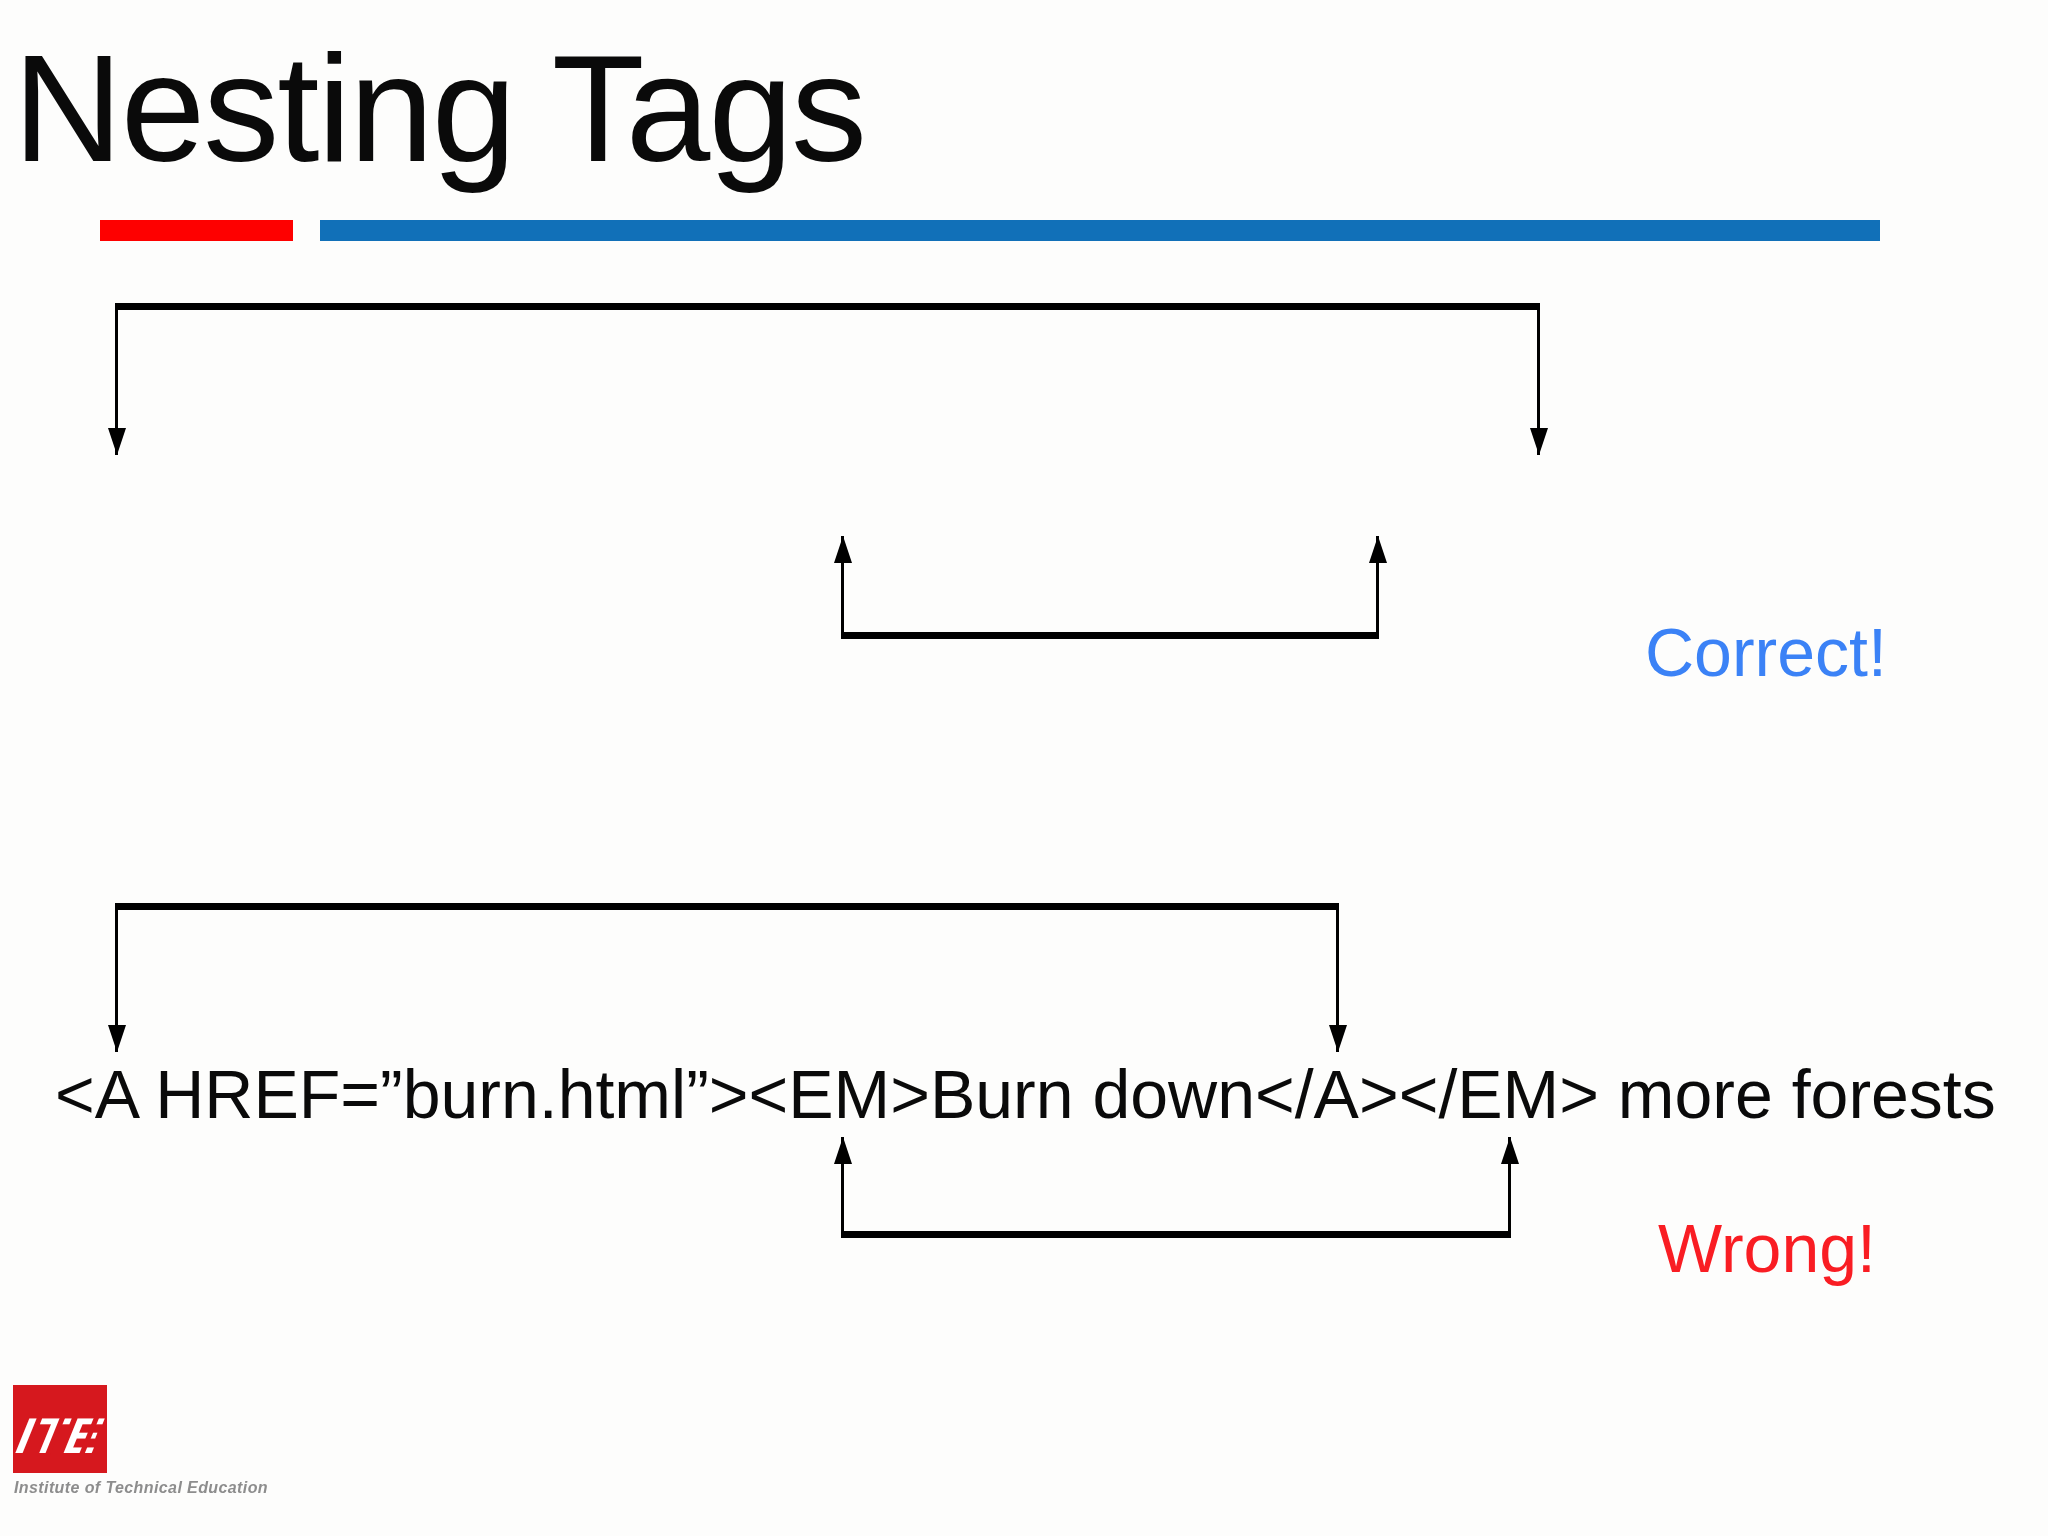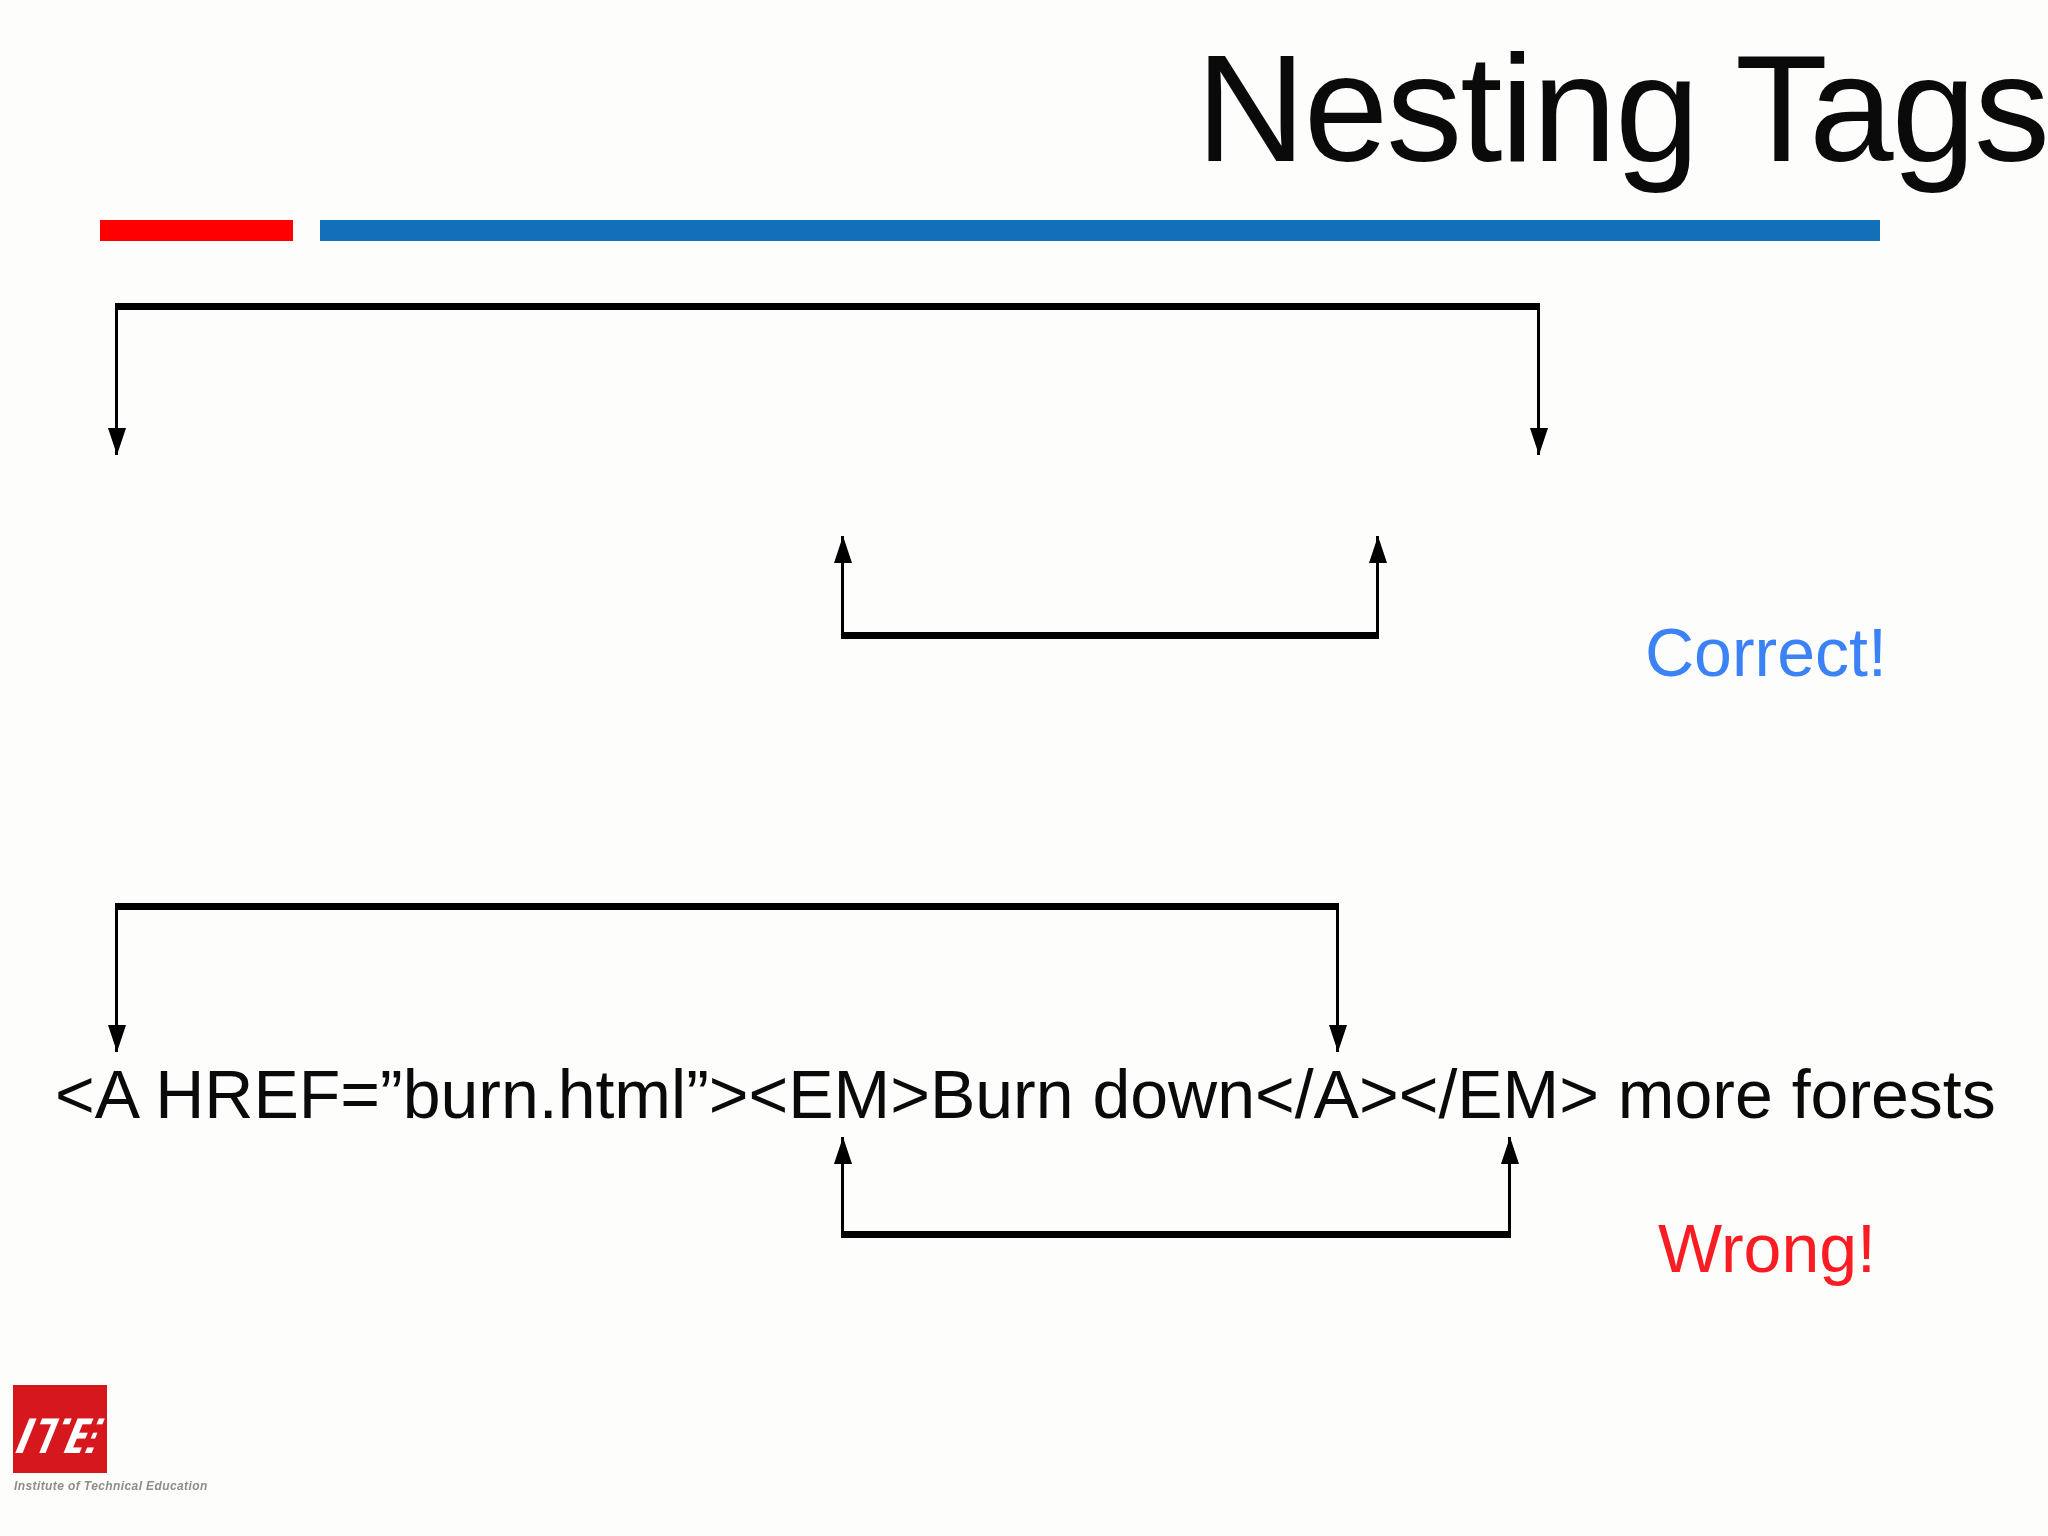--- a/index.html
+++ b/index.html
@@ -3,22 +3,22 @@
 <meta charset="utf-8">
 <style>
   html,body { margin:0; padding:0; background:#ffffff; }
   .slide {
     position:relative; width:2048px; height:1536px;
     background:#fdfdfc; overflow:hidden;
     font-family:"Liberation Sans", sans-serif; color:#000;
   }
   .title {
     position:absolute; top:32px; left:0; right:0;
-    text-align:right; font-size:152px; line-height:1;
-    letter-spacing:-2px; color:#0a0a0a;
+    text-align:left; font-size:152px; line-height:1;
+    letter-spacing:-2px; color:#0a0a0a;padding-left:13px;
   }
   .bar { position:absolute; top:220px; height:21px; }
   .bar-red  { left:100px; width:193px; background:#fe0000; }
   .bar-blue { left:320px; width:1560px; background:#1170b8; }
 
   .code {
     position:absolute; left:55px; font-size:68px; line-height:1;
     white-space:pre; color:#0a0a0a;
   }
   .code-1 { top:465px; }
@@ -53,21 +53,21 @@
     transform:skewX(-12deg); letter-spacing:2px;
   }
   .logo-cut {
     position:absolute; width:5px; height:52px; top:24px;
     background:#d6181e; transform:rotate(22deg);
   }
   .cut-1 { left:40px; }
   .cut-2 { left:74px; }
   .logo-caption {
     position:absolute; left:14px; top:1479px;
-    font-size:12px; font-weight:bold; font-style:italic;
+    font-size:16px; font-weight:bold; font-style:italic;
     color:#8d8d8d; letter-spacing:0.4px; white-space:pre;
   }
 </style>
 </head>
 <body>
 
 <div class="slide">
 
   <div class="title">Nesting Tags</div>
 

